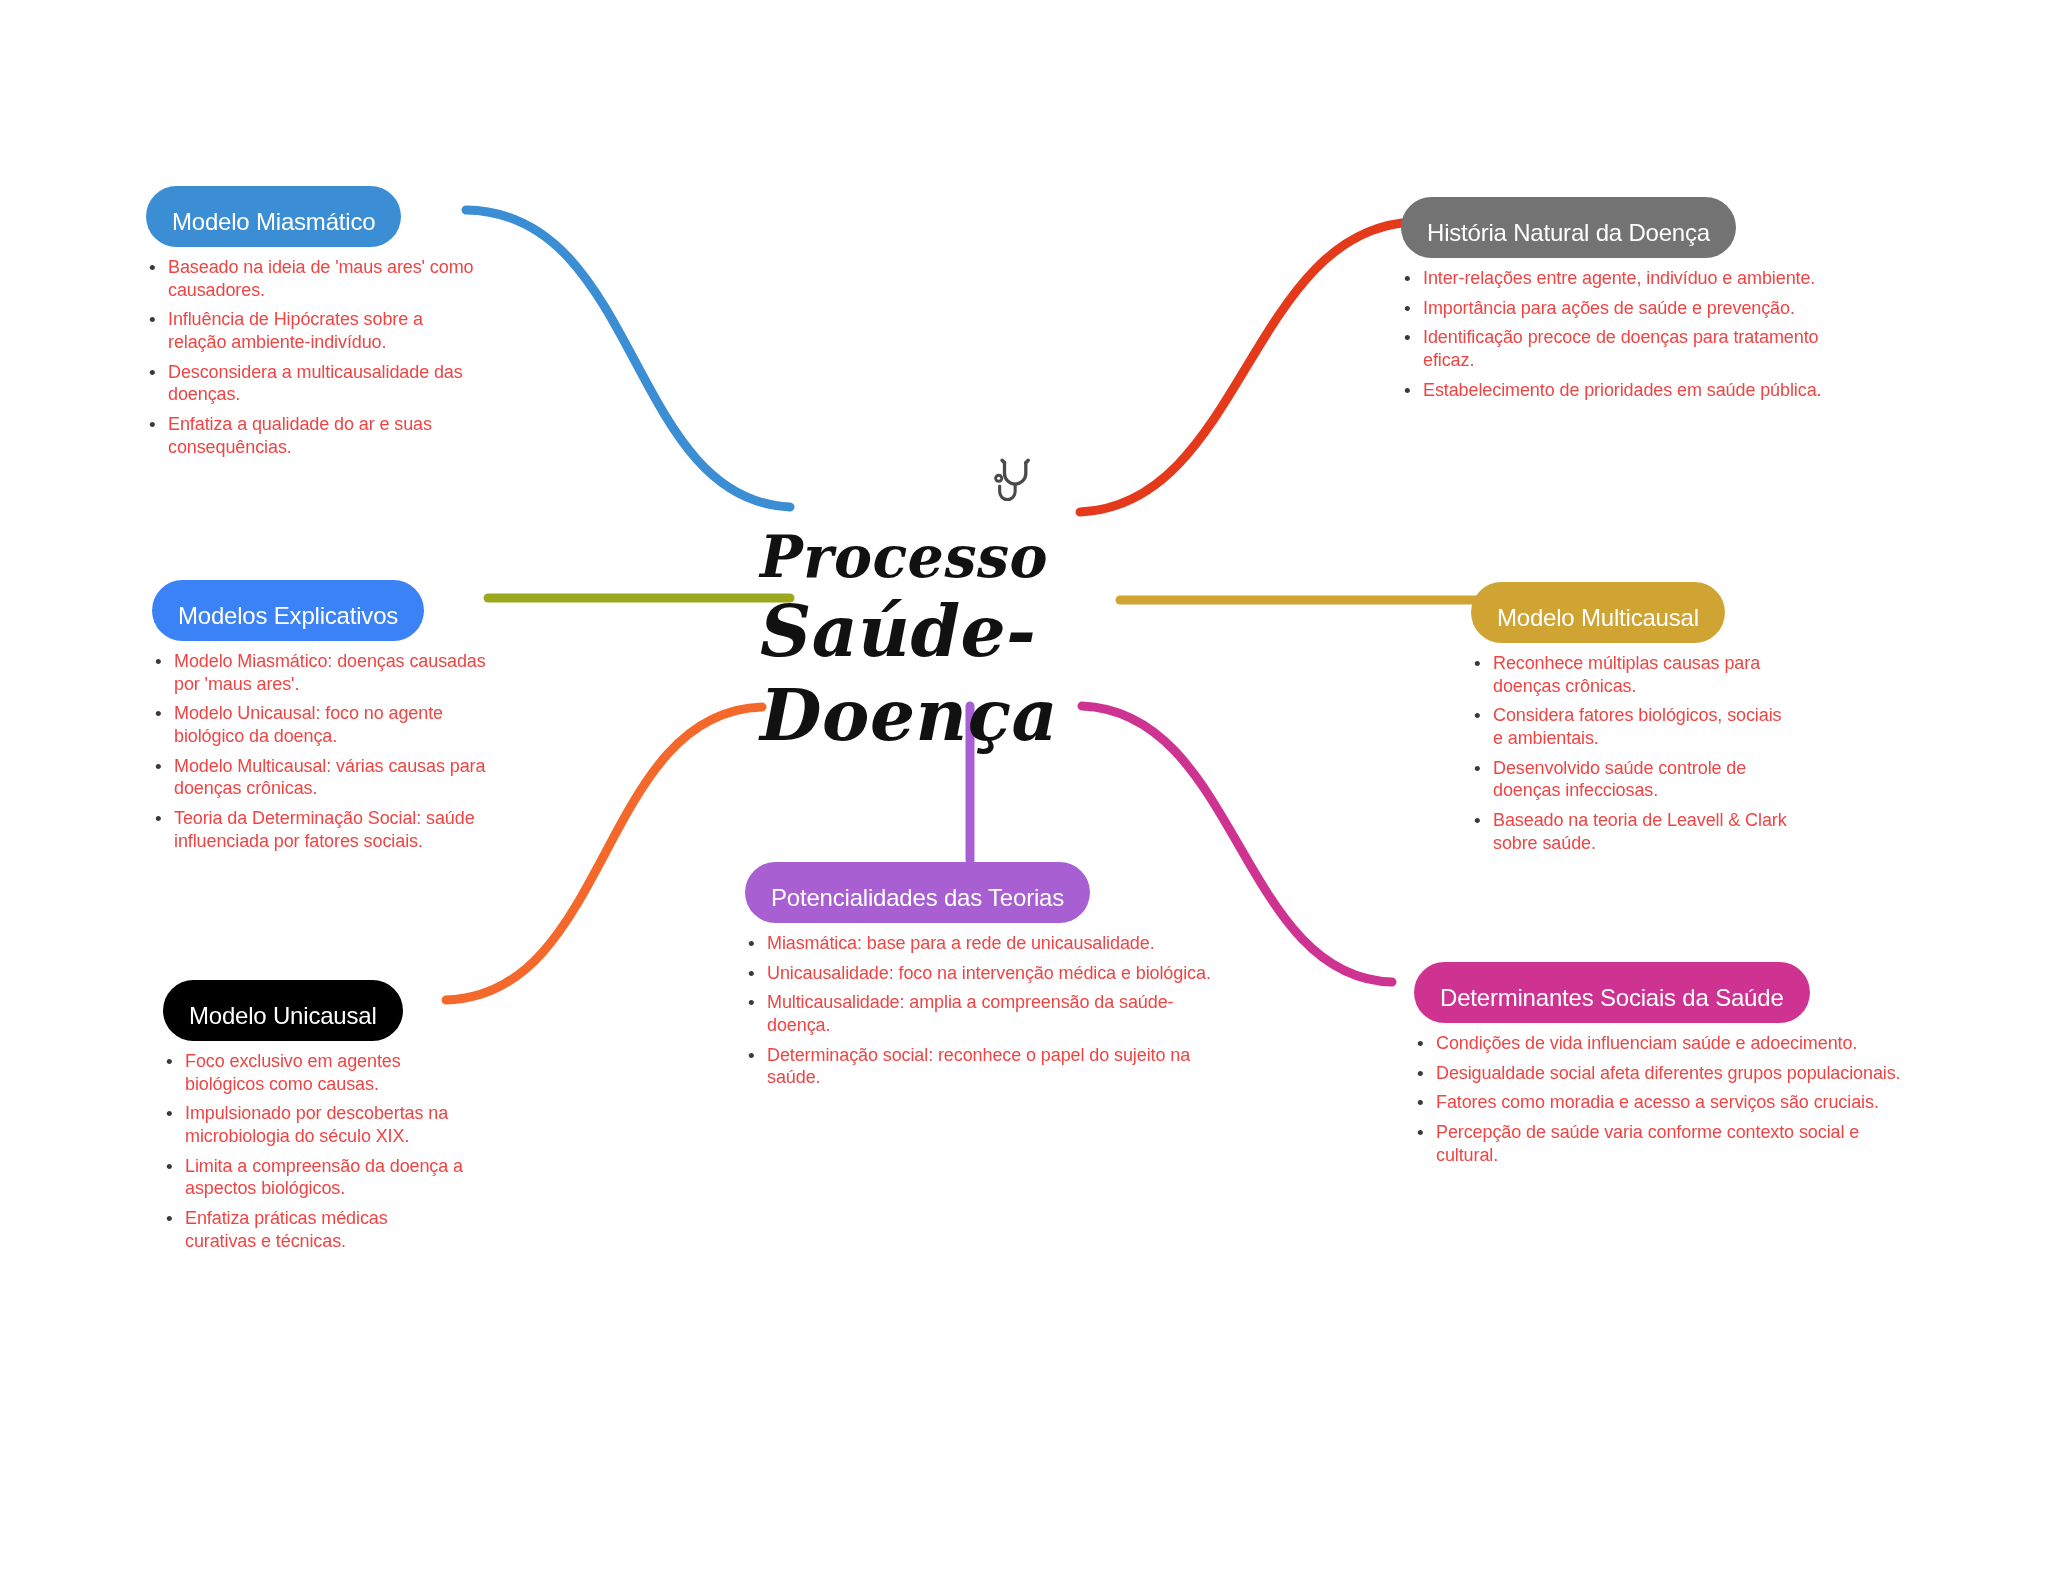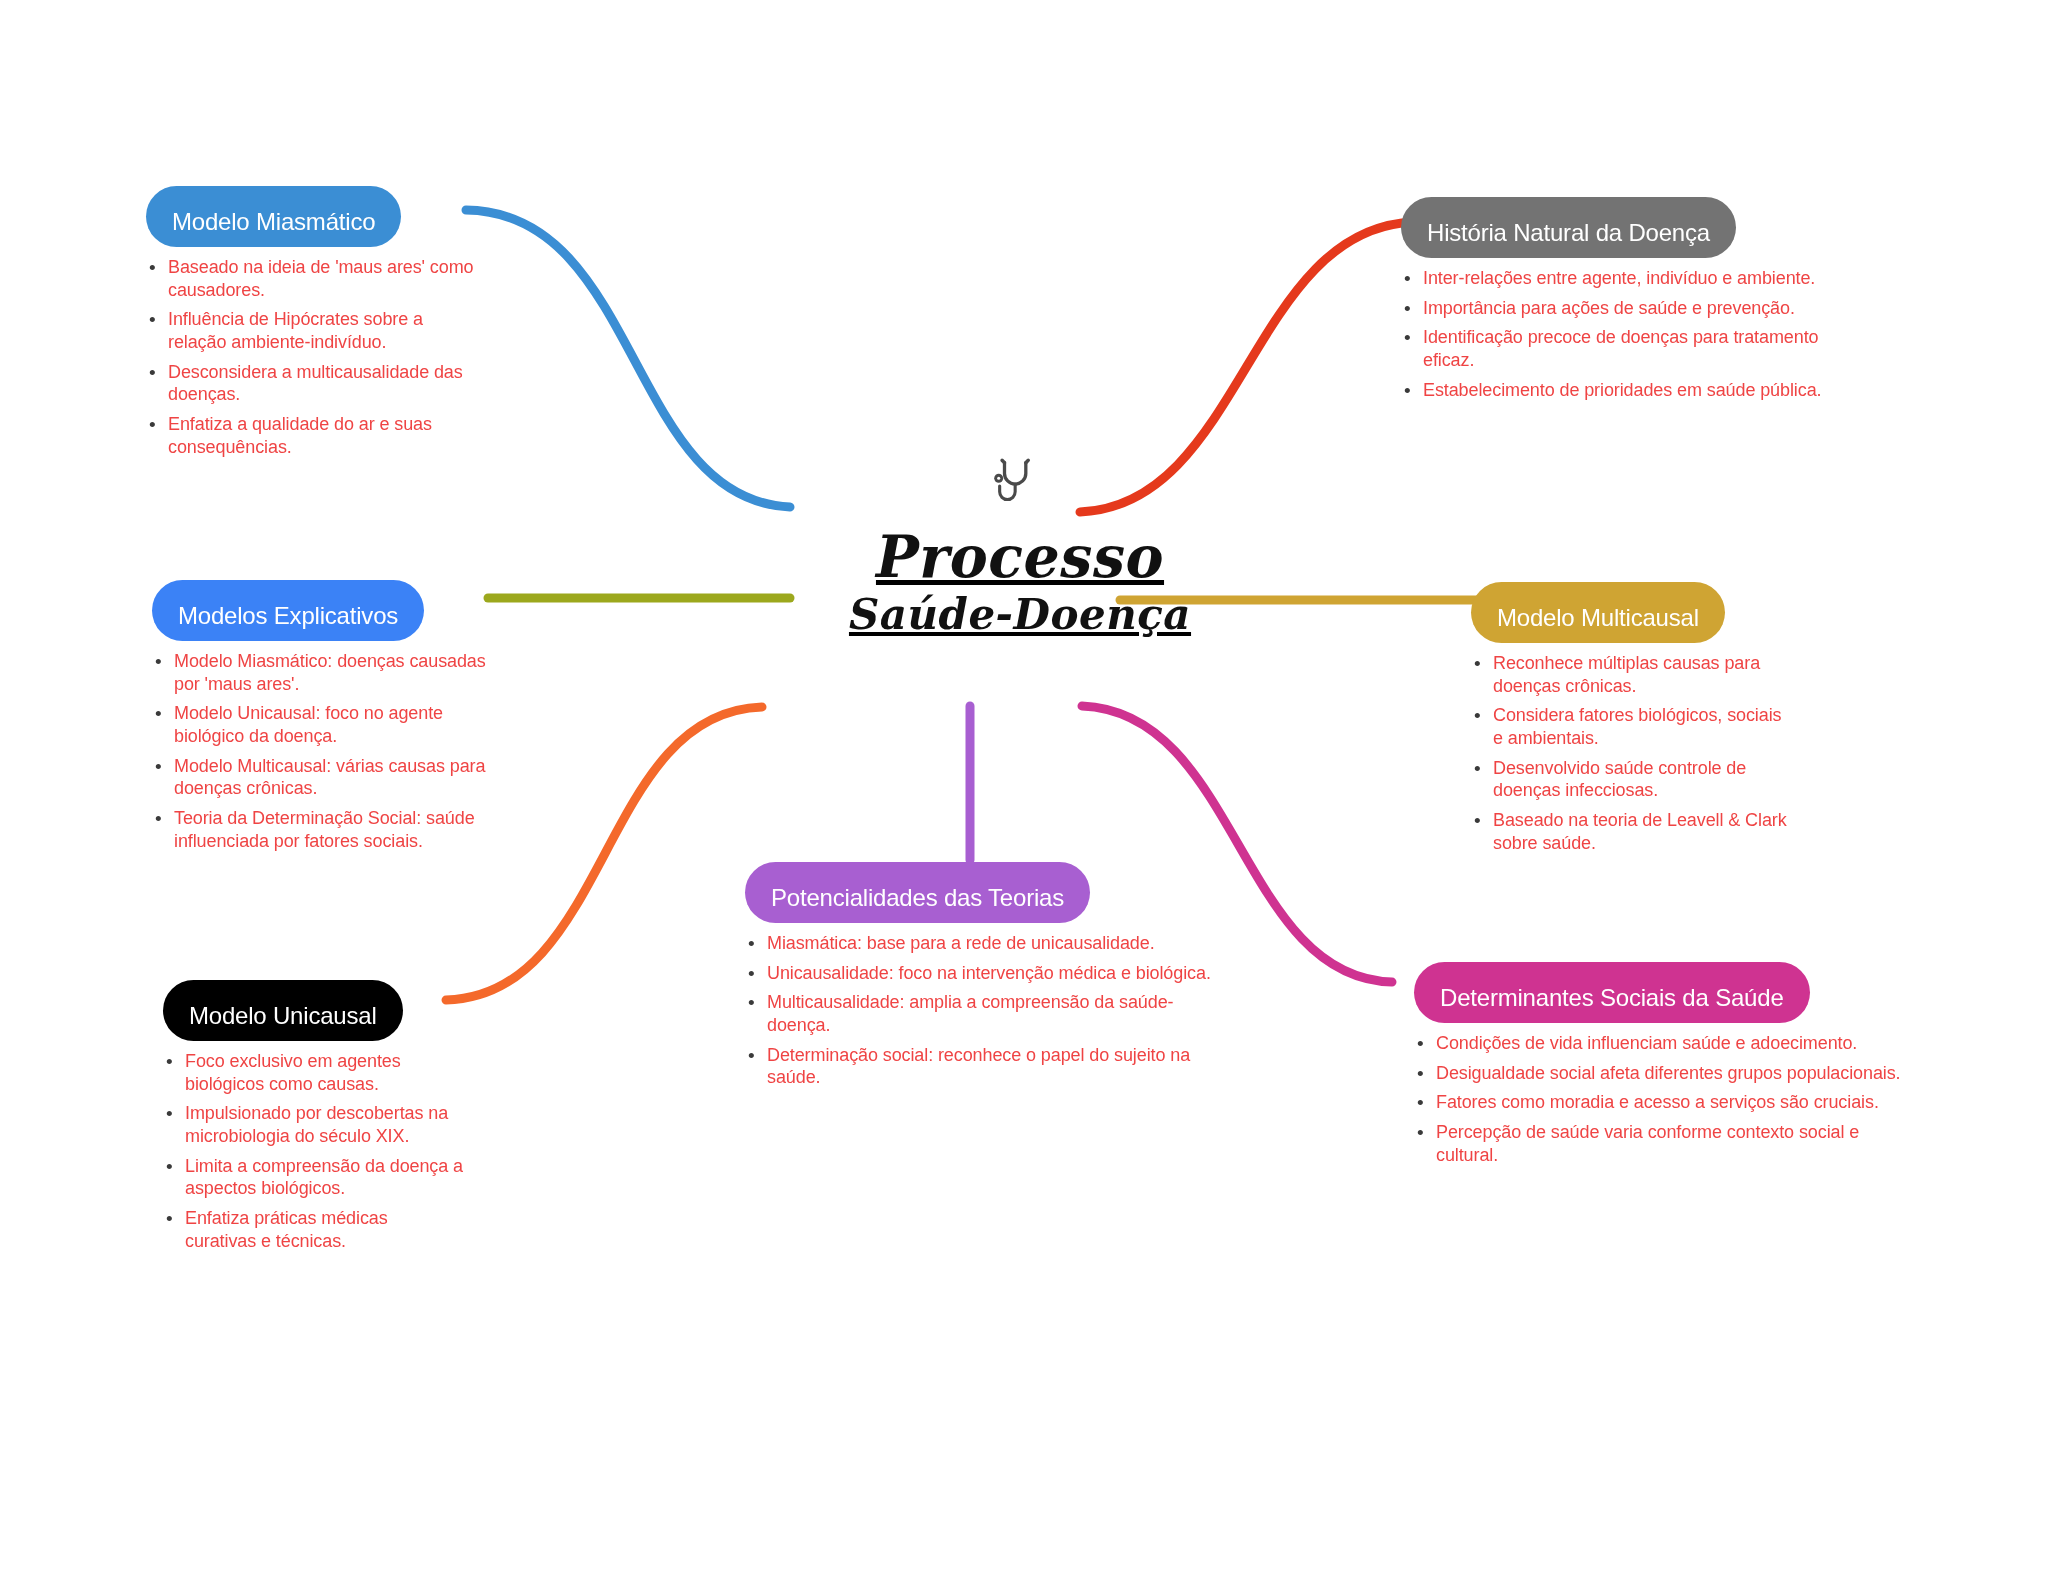--- a/index.html
+++ b/index.html
@@ -26,39 +26,38 @@
     height: 1569px;
     pointer-events: none;
   }
 
   
   .center-group {
     position: absolute;
     left: 760px;
     top: 455px;
     width: 520px;
-    text-align: center;
-    text-decoration: underline;
+    text-align: left;
   }
   .steth-icon {
     display: block;
     margin: 0 auto 6px auto;
     width: 62px;
     height: 62px;
   }
   .center-title {
     font-family: "DejaVu Serif", serif;
     font-style: italic;
     font-weight: 700;
     color: #111111;
     font-size: 57px;
     line-height: 1.18;
     letter-spacing: 0.5px;
   }
-  .center-title .line2 { display: block; font-size: 42px; }
+  .center-title .line2 { display: block; font-size: 71px; }
 
   
   .branch {
     position: absolute;
   }
   .pill {
     display: inline-block;
     border-radius: 999px;
     color: #ffffff;
     font-weight: 400;

